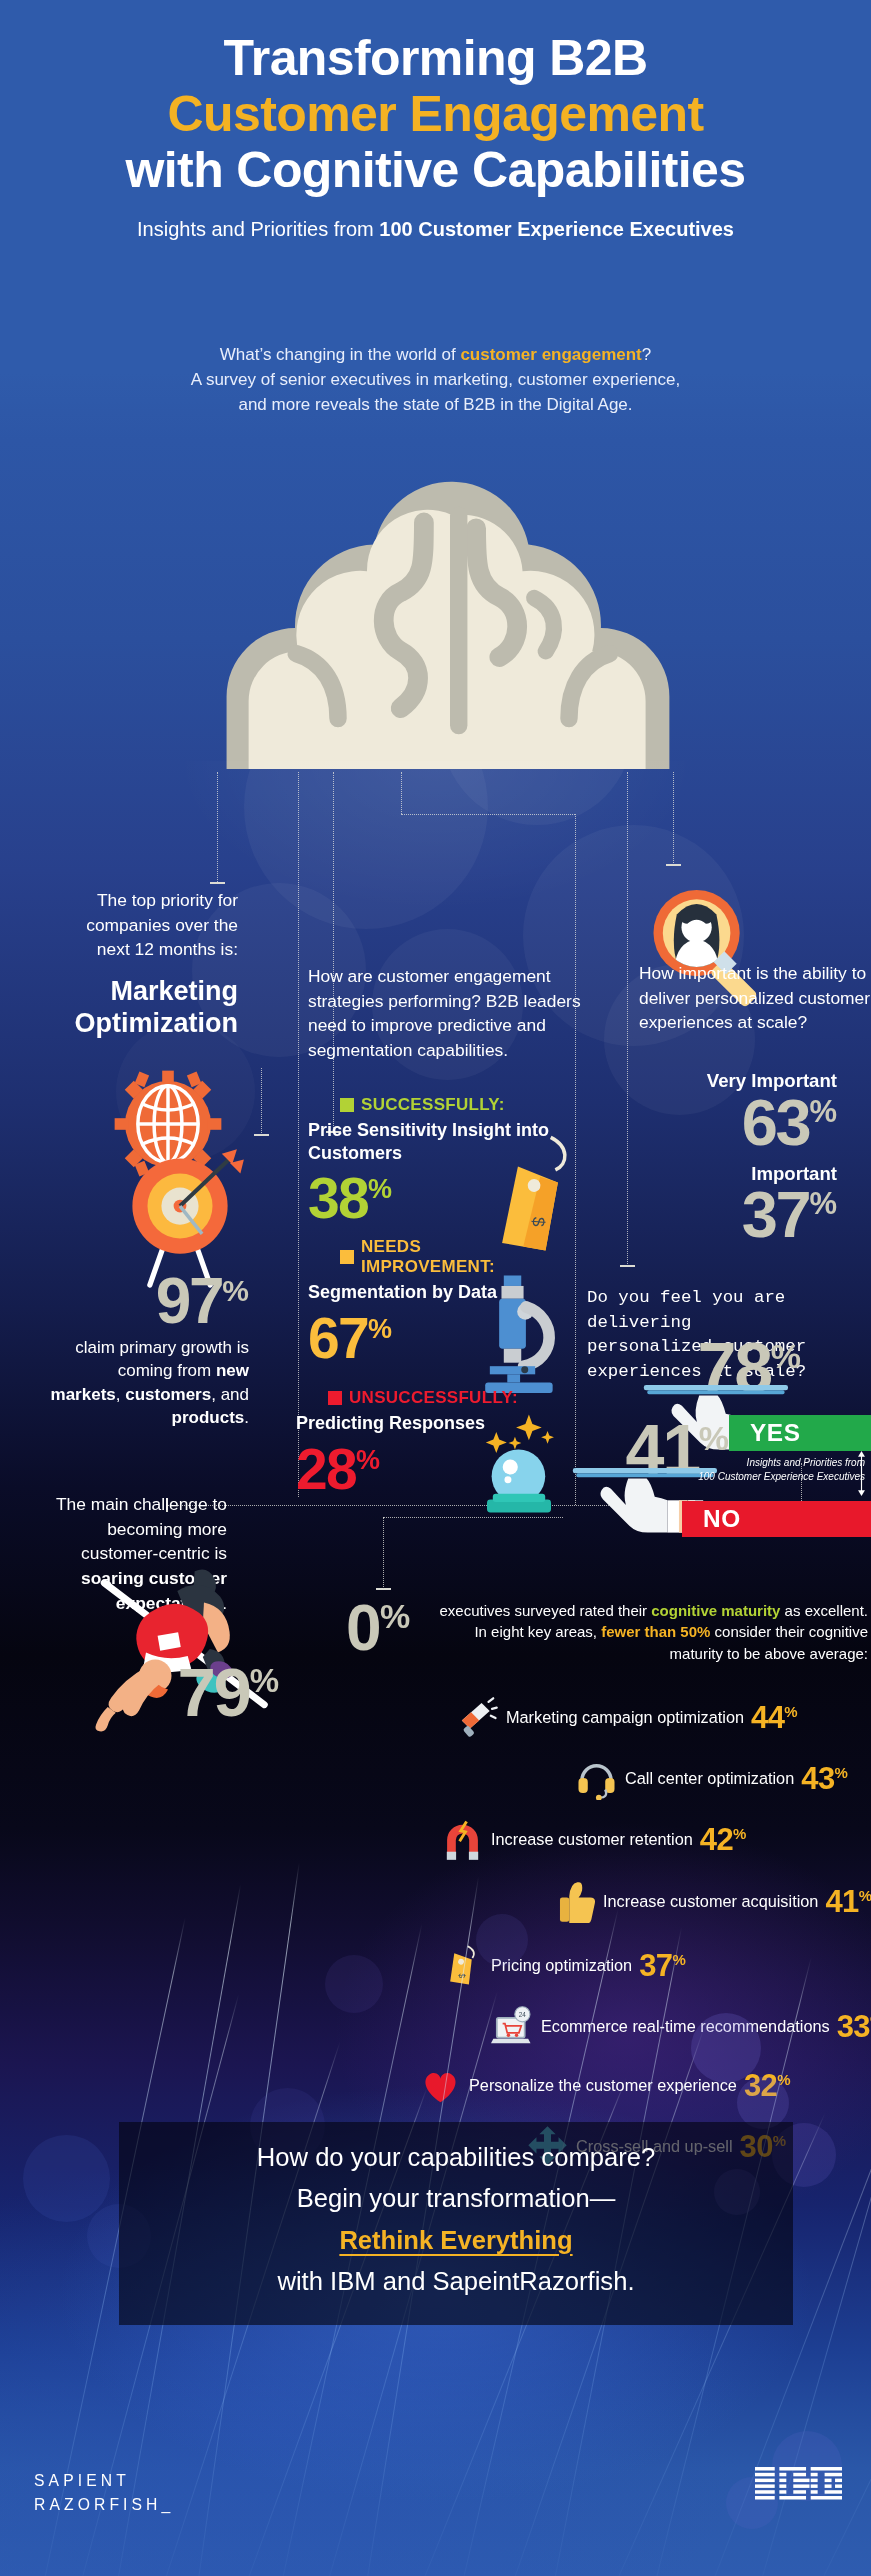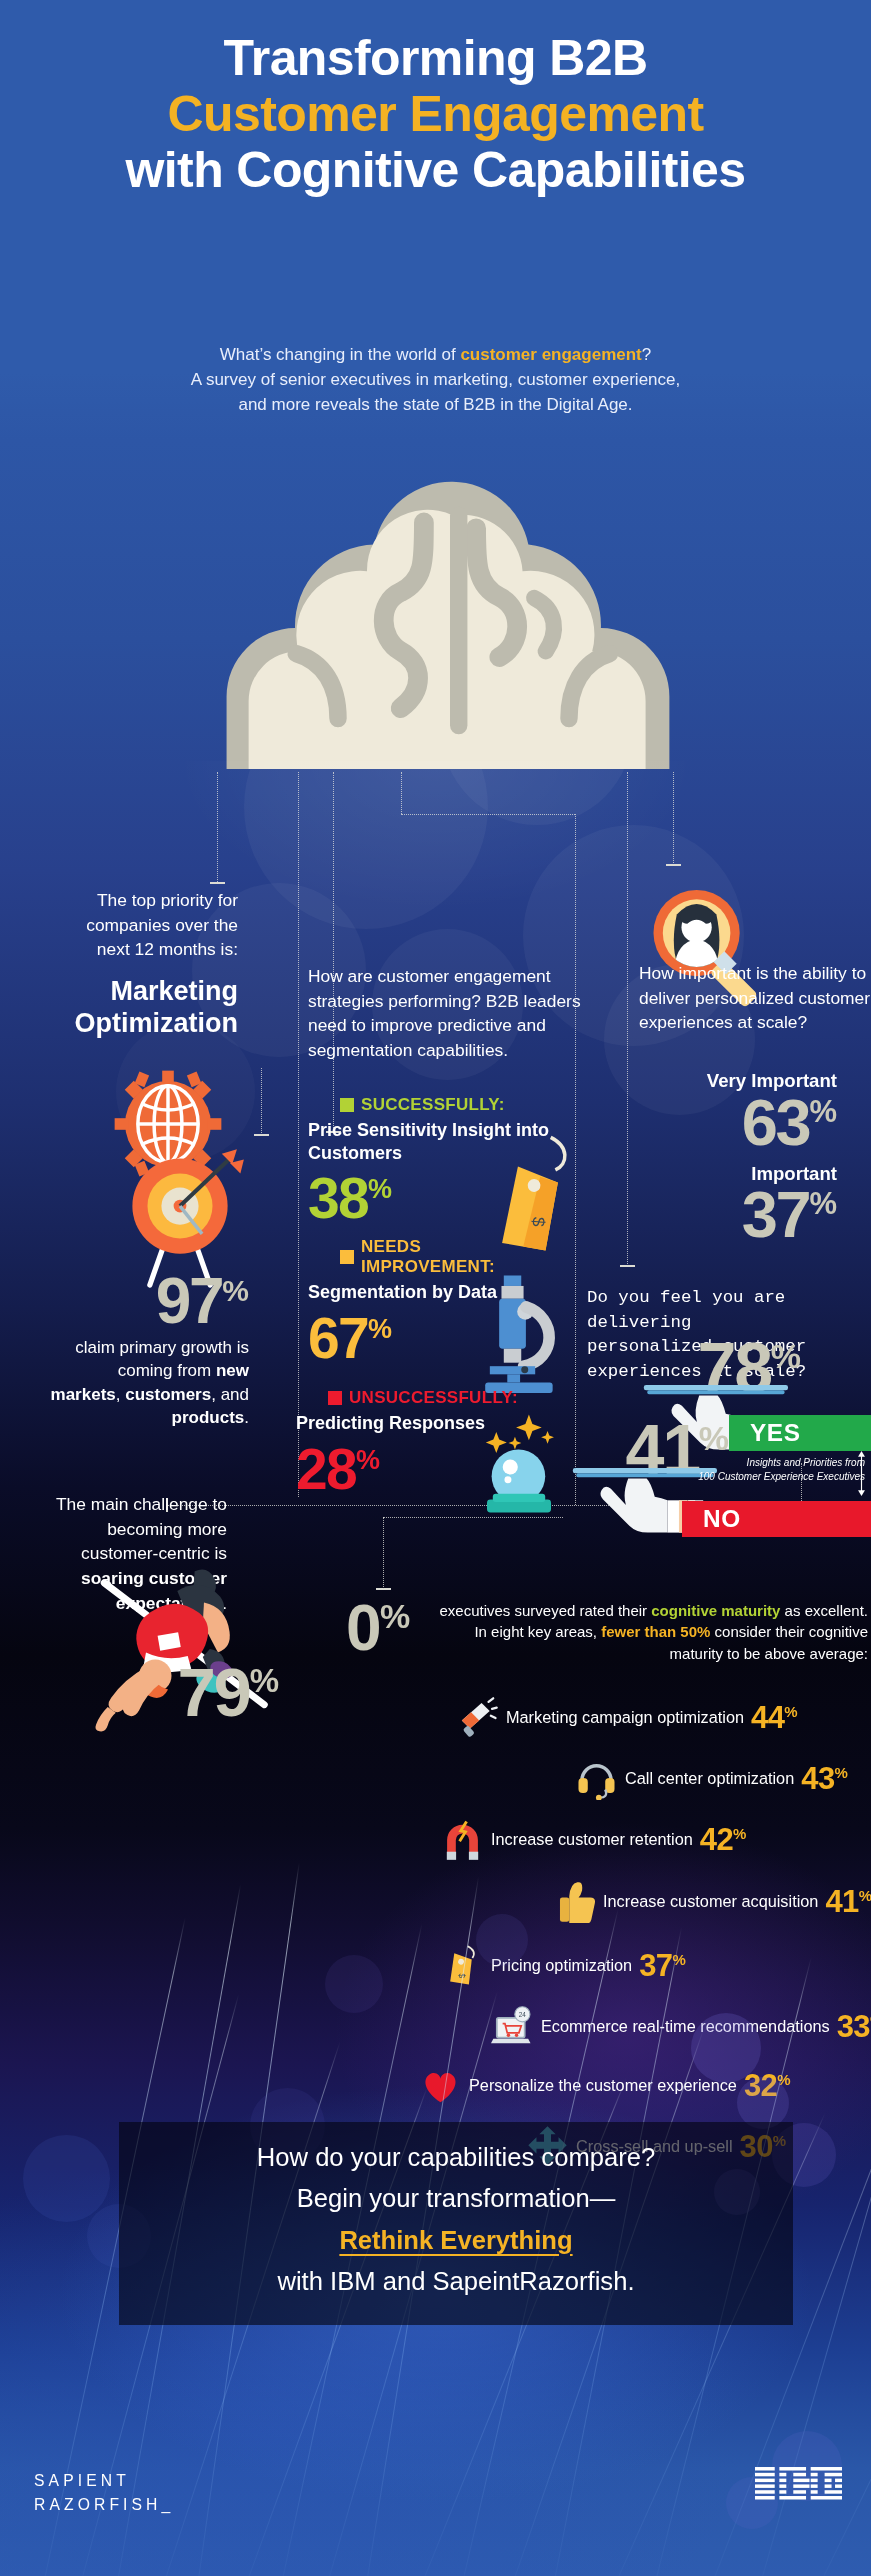--- a/index.html
+++ b/index.html
@@ -173,20 +173,23 @@
   <div class="blob" style="left:192px;top:883px;width:174px;height:174px;"></div>
   <div class="blob" style="left:523px;top:825px;width:221px;height:221px;"></div>
   <div class="blob" style="left:604px;top:964px;width:151px;height:151px;"></div>
   <div class="blob" style="left:372px;top:929px;width:151px;height:151px;"></div>
   <div class="blob" style="left:116px;top:1022px;width:139px;height:139px;opacity:.6"></div>
 
   <div class="hdr" style="top:30px;">
     <div class="hl1">Transforming B2B</div>
     <div class="hl2">Customer Engagement</div>
     <div class="hl3">with Cognitive Capabilities</div>
+    <div class="subhead">
+      <span>Insights and Priorities from </span><b>100 Customer Experience Executives</b>
+    </div>
   </div>
 
   <div class="intro">
     <div>
       <span>What’s changing in the world of </span><span class="hi">customer engagement</span><span>?</span>
     </div>
     <div>A survey of senior executives in marketing, customer experience,</div>
     <div>and more reveals the state of B2B in the Digital Age.</div>
   </div>
 

